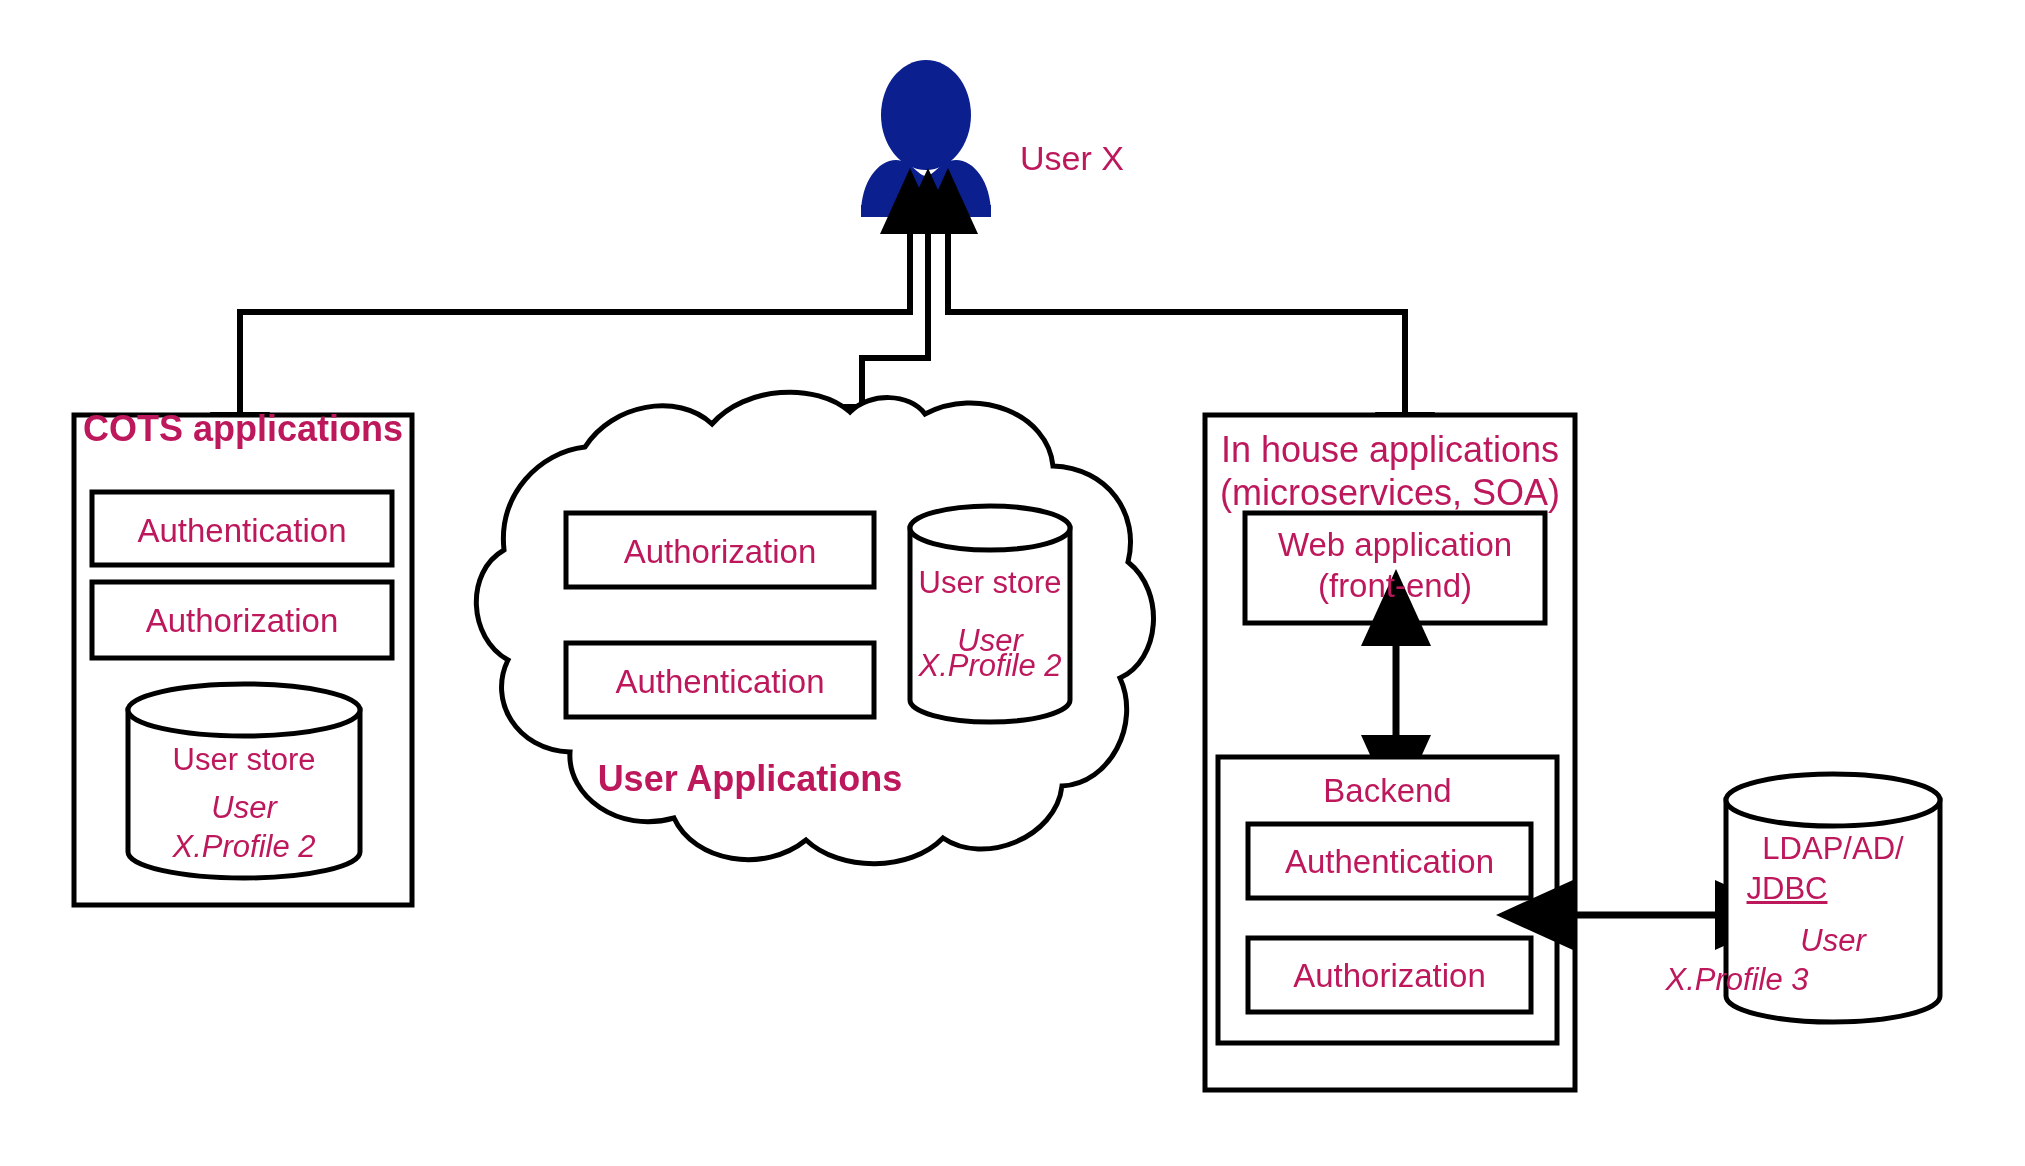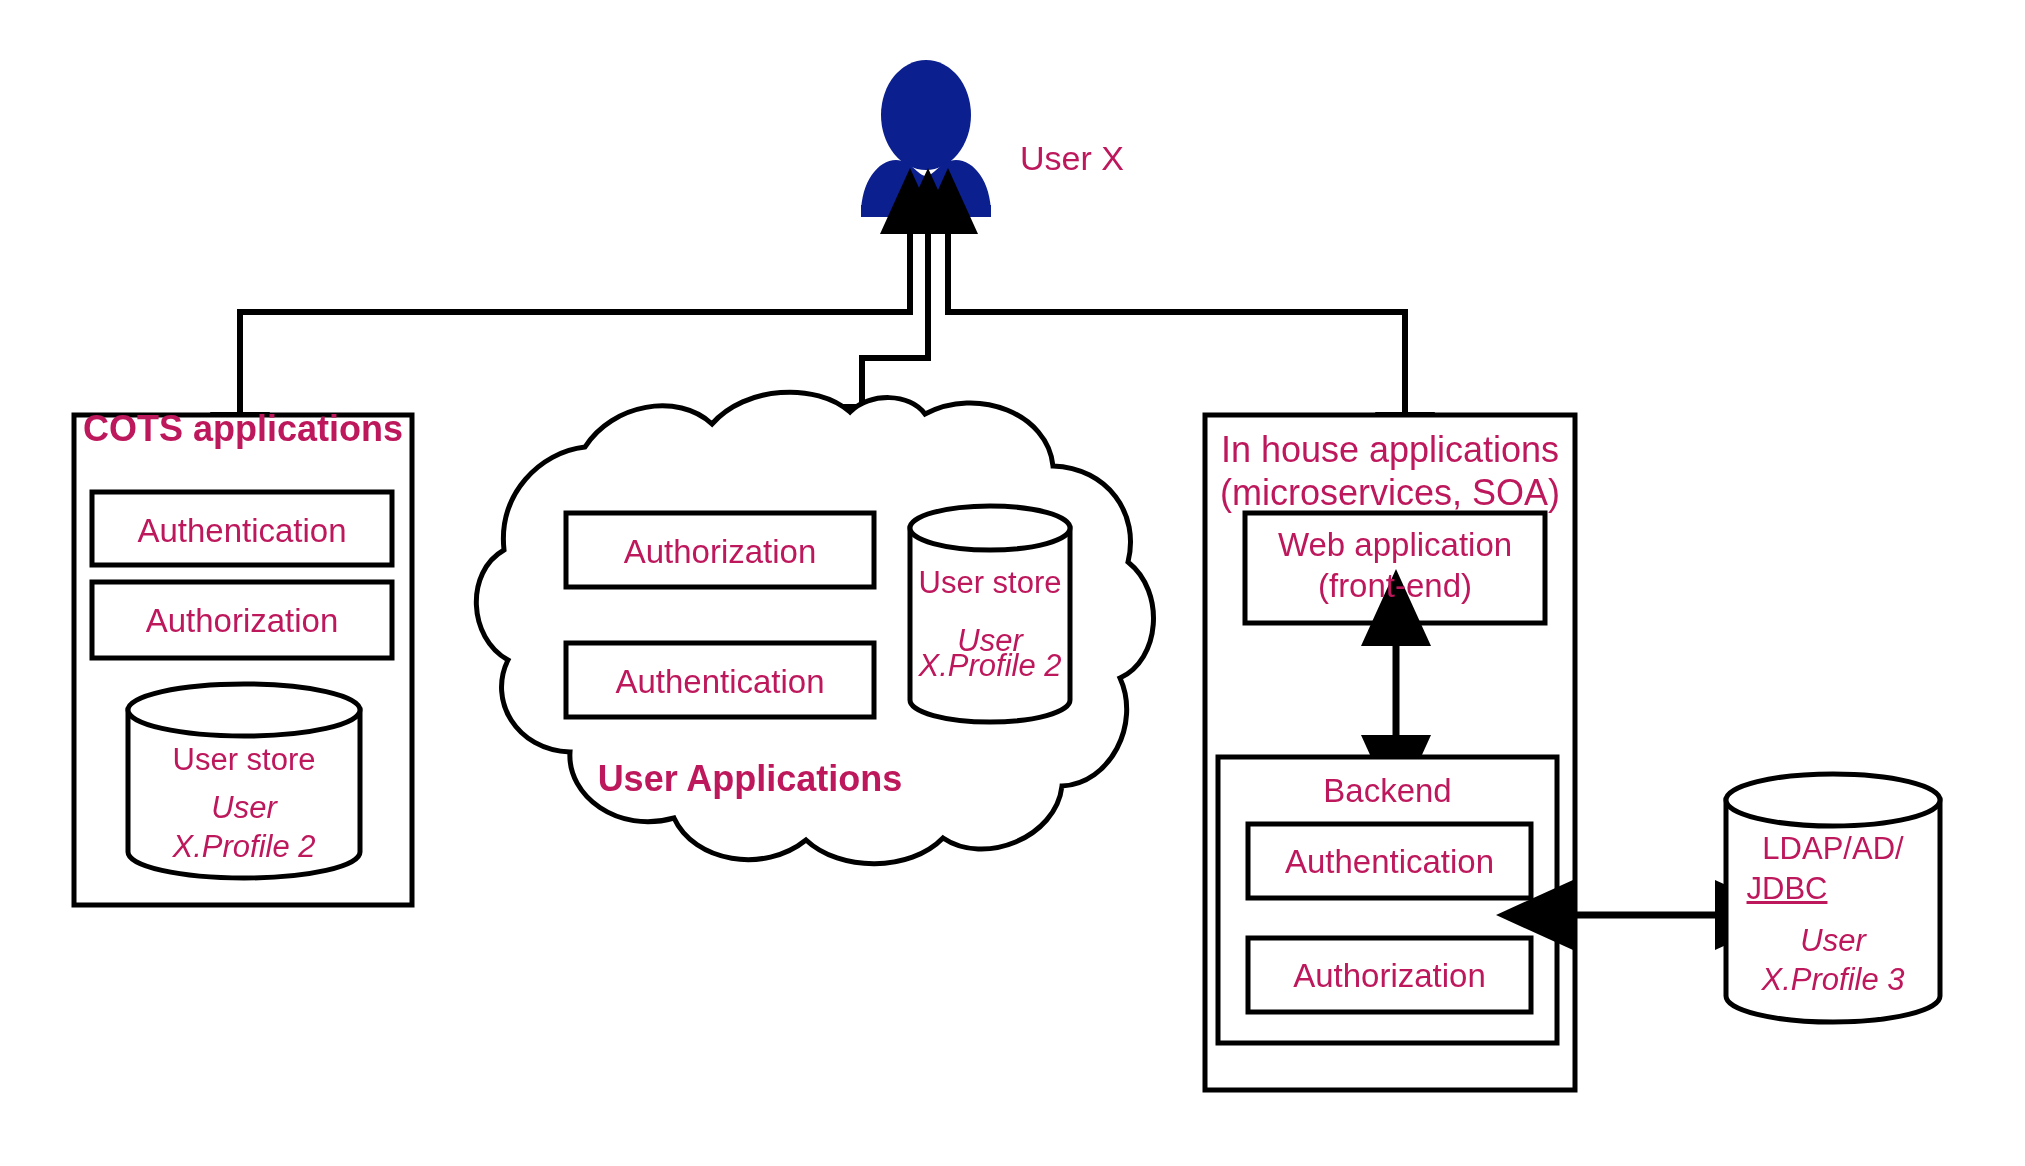--- a/index.html
+++ b/index.html
@@ -189,15 +189,15 @@
   <div class="lbl box-text" style="left:1245px; width:300px; top:526px;">Web application</div>
   <div class="lbl box-text" style="left:1218px; width:339px; top:772px;">Backend</div>
 
   <div class="lbl box-text" style="left:1245px; width:300px; top:567px;">(front-end)</div>
   <div class="lbl box-text" style="left:1248px; width:283px; top:843px;">Authentication</div>
   <div class="lbl box-text" style="left:1248px; width:283px; top:957px;">Authorization</div>
 
   <div class="lbl cyl-text" style="left:1726px; width:214px; top:831px;">LDAP/AD/</div>
   <div class="lbl cyl-text" style="left:1680px; width:214px; top:871px;text-decoration:underline;">JDBC</div>
   <div class="lbl cyl-text ital" style="left:1726px; width:214px; top:923px;">User</div>
-  <div class="lbl cyl-text ital" style="left:1716px; width:234px; top:962px;font-style:italic;">X.Profile 3</div>
+  <div class="lbl cyl-text ital" style="left:1620px; width:234px; top:962px;font-style:italic;">X.Profile 3</div>
 
 </div>
 
 </body></html>

